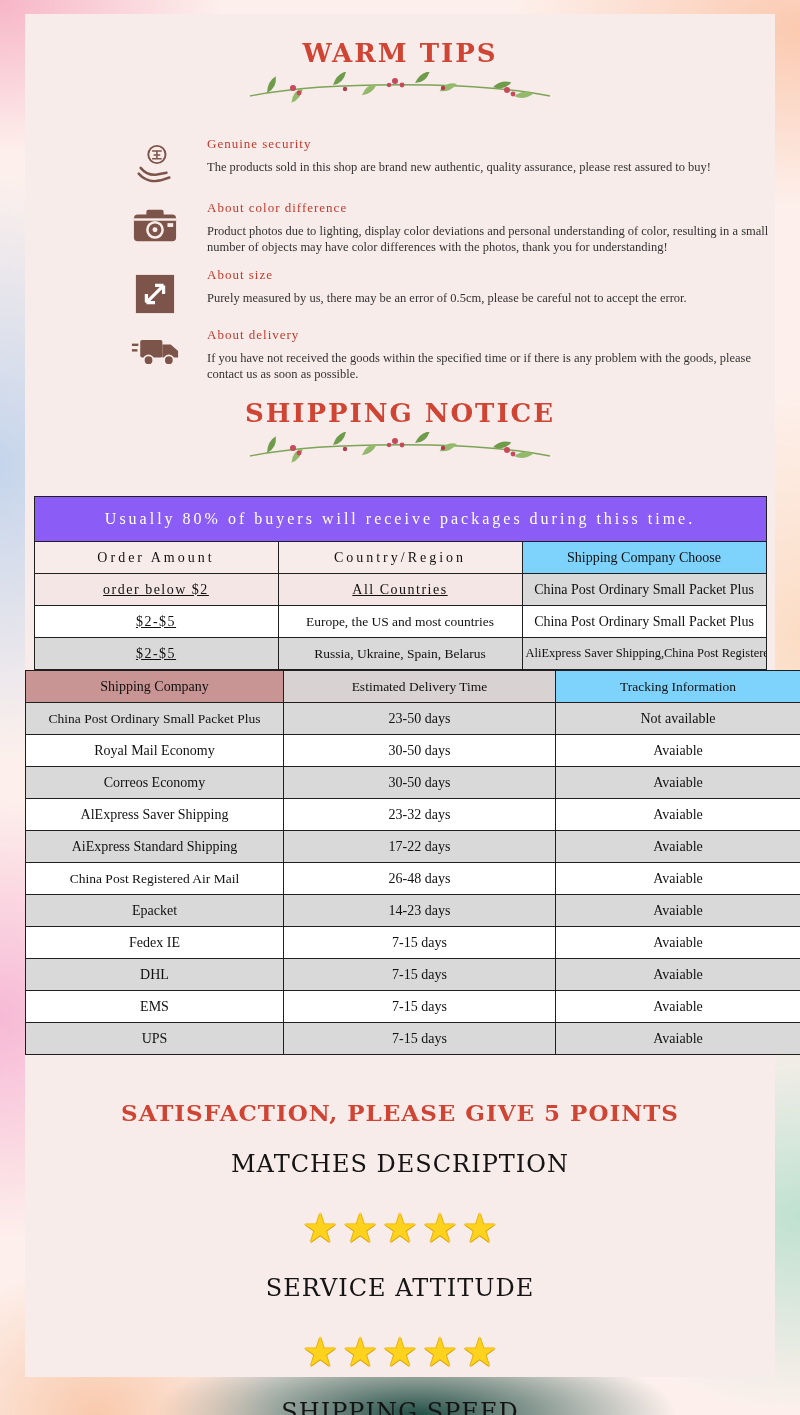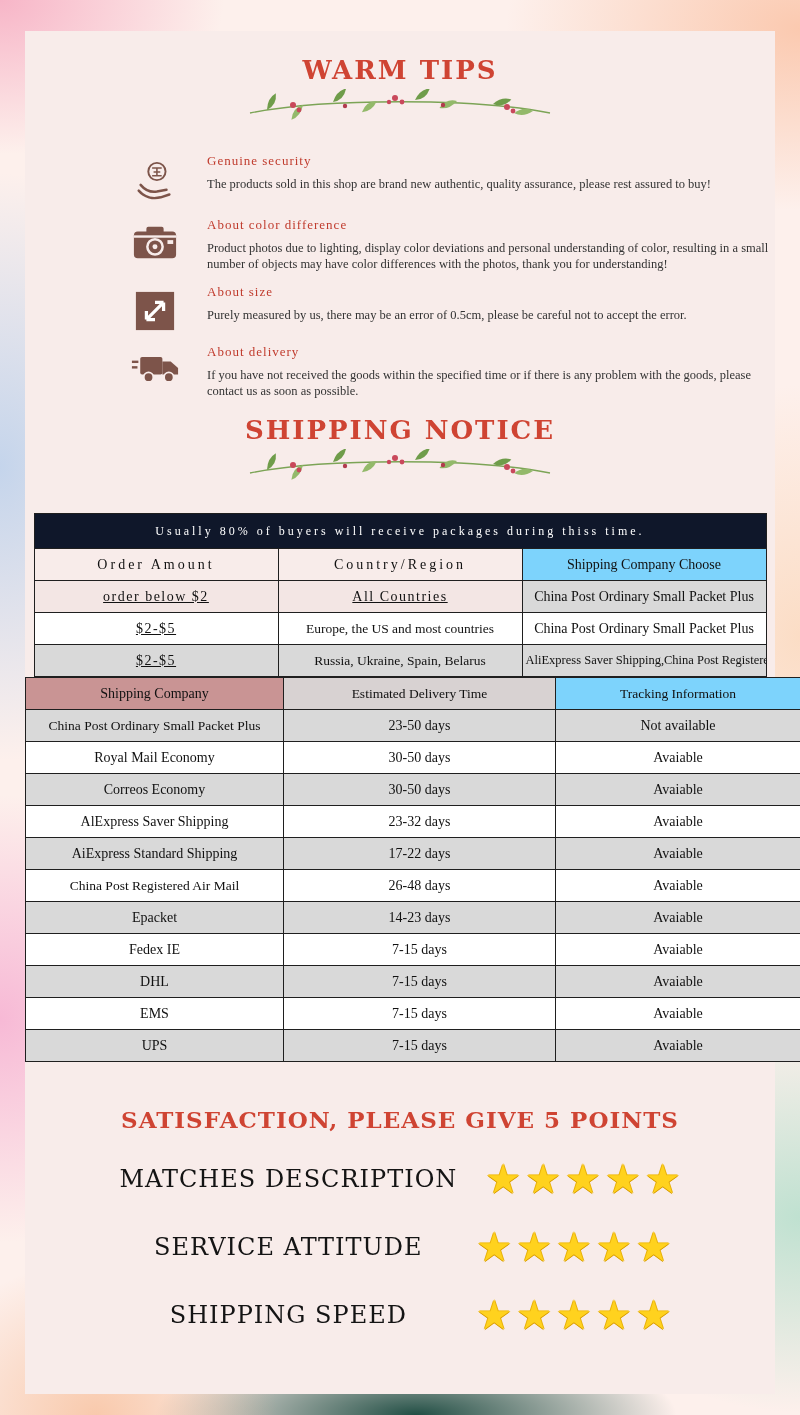--- a/index.html
+++ b/index.html
@@ -11,21 +11,21 @@
       radial-gradient(ellipse 420px 260px at 100% 2%, rgba(250,185,150,.70), transparent 70%),
       radial-gradient(ellipse 300px 420px at 0% 33%,  rgba(150,190,235,.55), transparent 70%),
       radial-gradient(ellipse 260px 360px at 100% 45%,rgba(250,205,165,.55), transparent 70%),
       radial-gradient(ellipse 300px 320px at 0% 72%,  rgba(242,140,195,.55), transparent 70%),
       radial-gradient(ellipse 340px 280px at 100% 86%,rgba(150,215,190,.60), transparent 70%),
       radial-gradient(ellipse 260px 220px at 12% 100%,rgba(245,170,120,.55), transparent 70%),
       radial-gradient(ellipse 420px 120px at 52% 100%,rgba(22,70,60,.95),   transparent 62%),
       linear-gradient(#fdf0ec, #fdf0ec);
   }
   .panel {
-    position:absolute; left:25px; top:31px; width:750px; height:1363px;
+    position:absolute; left:25px; top:14px; width:750px; height:1363px;
     background:#f8ecea;
   }
   .title-red {
     text-align:center; color:#cf4433; font-size:26px; letter-spacing:2px;
     font-family:"DejaVu Serif", serif;
   }
   .title-warm { padding-top:24px; }
   .title-notice { margin-top:16px; }
   .divider { display:block; margin:4px auto 2px auto; }
   
@@ -34,38 +34,38 @@
   .tip-icon-col { width:104px; display:flex; justify-content:center; align-items:flex-start; padding-top:6px; flex:none; }
   .tip-text { max-width:592px; }
   .tip-title { color:#c03b2d; font-size:13px; letter-spacing:1px; margin-bottom:8px; }
   .tip-body { color:#333; font-size:12.5px; line-height:15.5px; }
   
   table { border-collapse:collapse; width:733px; margin:0 auto; table-layout:fixed; }
   .t1 { margin-top:22px; }
   .t2 { }
   td { border:1px solid #1f1f1f; height:32px; text-align:center; font-size:14px; color:#111; padding:0 3px; overflow:hidden; white-space:nowrap; }
   .banner-cell {
-    background:#0f172a; color:#fff; letter-spacing:3px; font-size:12px; height:35px;
+    background:#8b5cf6; color:#fff; letter-spacing:3px; font-size:16px; height:45px;
   }
   .c-panel { background:#f8ecea; }
   .c-lightpink { background:#f3e6e4; }
   .c-white { background:#ffffff; }
   .c-gray  { background:#d9d9d9; }
   .c-mauve { background:#7dd3fc; }
   .c-rose  { background:#c99494; }
   .c-lgray { background:#d8d2d2; }
   .sp3 { letter-spacing:3px; }
   .sp15 { letter-spacing:1.5px;text-decoration:underline; }
   .fit { font-size:13.5px; }
   .xfit { font-size:12.5px; }
   .t1 .col1 { width:145px; } .t1 .col2 { width:225px;margin-left:12px; } .t1 .col3 { width:363px; }
   .t2 .col1 { width:258px; } .t2 .col2 { width:272px; } .t2 .col3 { width:245px; }
   
   .title-satisfaction { margin-top:44px; font-size:23px; letter-spacing:1px; }
-  .rating-row { display:flex; justify-content:center; align-items:center; gap:28px; margin-top:24px; }
+  .rating-row { display:flex; justify-content:center; align-items:center; gap:28px; margin-top:24px;flex-direction:column; }
   .rating-label { min-width:320px; text-align:center; font-size:24px; color:#141414; letter-spacing:1px; font-family:"DejaVu Serif", serif; }
   .stars { display:flex; gap:4px; }
   .star {
     font-size:40px; line-height:44px; color:#ffd21e;
     text-shadow:0 1px 0 #d79b00, 1px 0 0 #e8b10c, -1px 0 0 #e8b10c, 0 -1px 0 #f3c63a;
     font-family:"DejaVu Sans", sans-serif;
   }
 </style>
 </head>
 <body>

